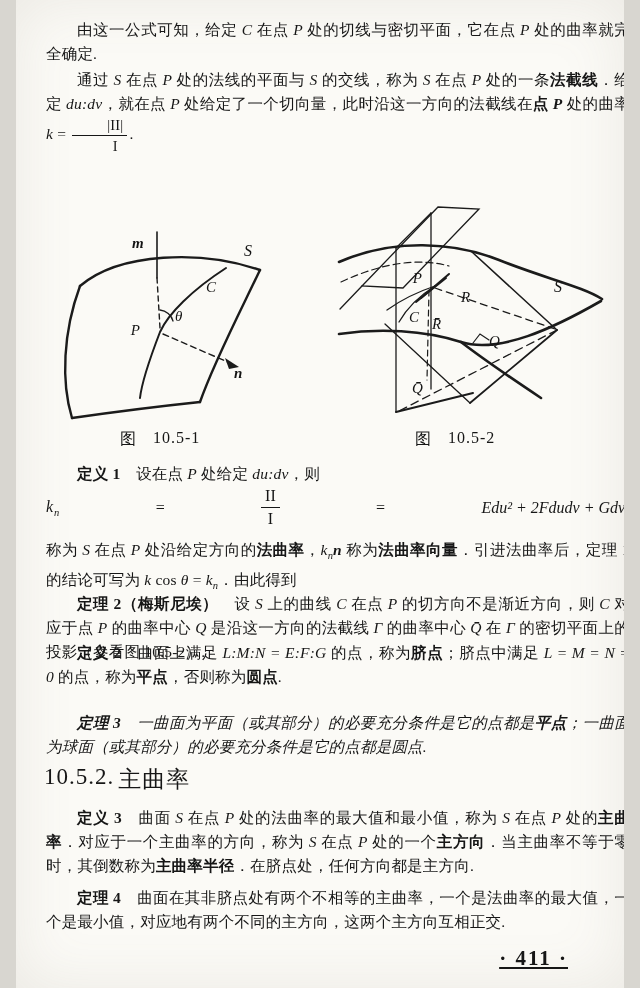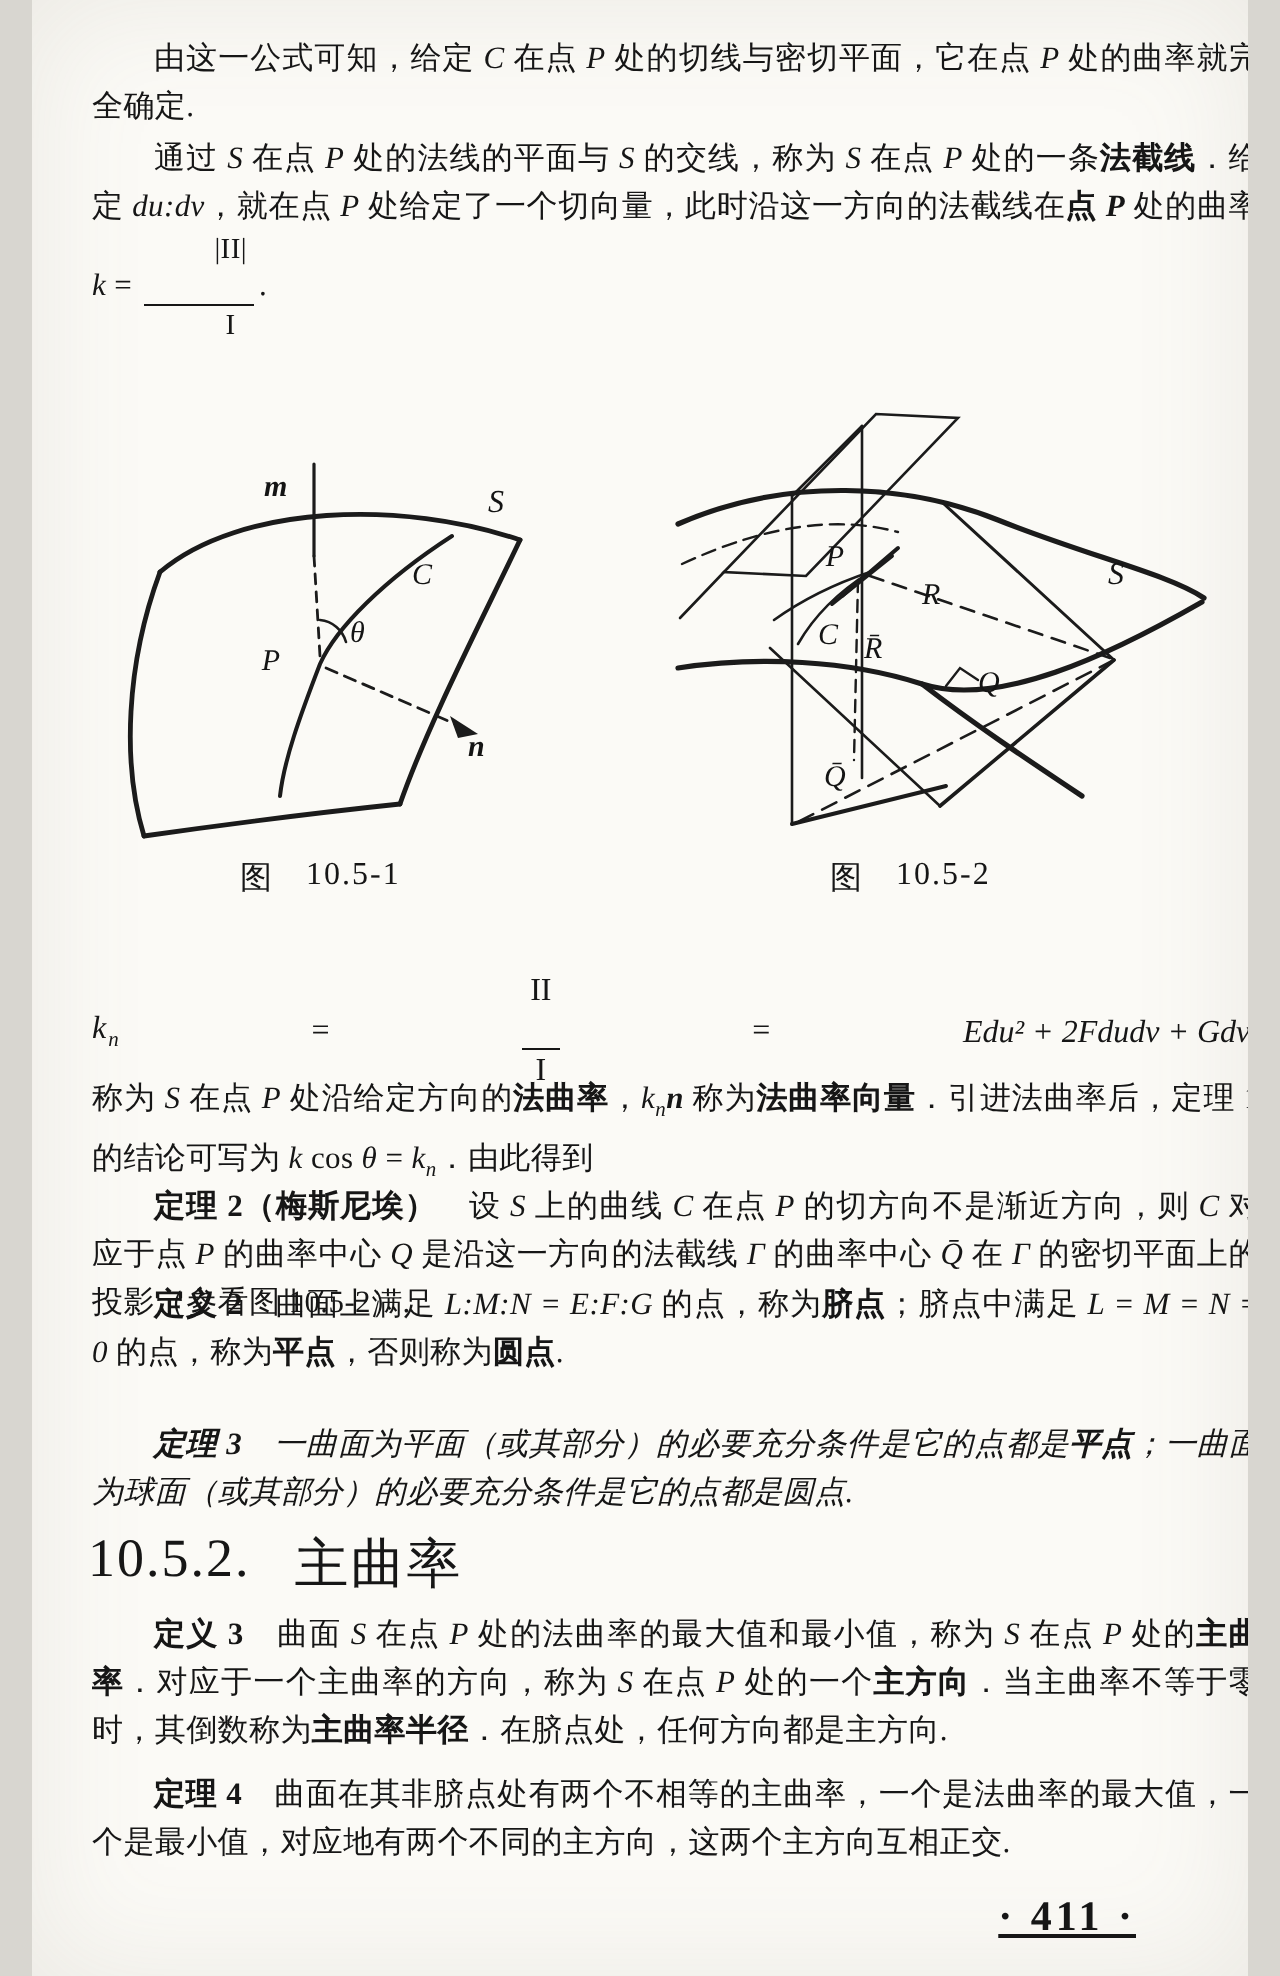--- a/index.html
+++ b/index.html
@@ -19,21 +19,21 @@
     font-size:15.5px;line-height:24px;
     text-align:justify;letter-spacing:0.2px;
     margin:0;
   }
   .indent{text-indent:31px;}
   .seg-b{font-weight:700;}
   .seg-m{font-style:italic;font-family:"Liberation Serif","DejaVu Serif",serif;}
   .seg-sub{font-size:10.5px;vertical-align:-4px;}
   
   .frac{display:inline-block;vertical-align:middle;text-align:center;line-height:1.25;}
-  .frac .num{display:block;border-bottom:1.4px solid #161616;padding:0 4px 18px;}
+  .frac .num{display:block;border-bottom:1.4px solid #161616;padding:0 4px 1px;}
   .frac .den{display:block;padding-top:1px;}
   .inline-frac{font-size:14.5px;margin:0 2px;}
   .formula{
     position:absolute;left:30px;top:486px;width:584px;
     display:flex;justify-content:space-between;align-items:center;gap:9px;
     font-size:16px;
   }
   .formula .mi{font-style:italic;}
   .formula sub{font-size:10.5px;font-style:italic;vertical-align:-4px;margin-left:1px;}
   .formula .op{margin:0 2px;}
@@ -44,22 +44,22 @@
   .fig2{left:320px;top:182px;}
   .fig-caption{
     position:absolute;top:429px;
     font-size:16px;letter-spacing:1px;
     display:flex;gap:16px;font-family:"Liberation Serif","DejaVu Serif",serif;
   }
   .cap1{left:104px;}
   .cap2{left:399px;}
   .section-heading{
     position:absolute;left:28px;top:764px;
-    font-size:27px;letter-spacing:1px;font-weight:400;
-    display:flex;gap:22px;
+    font-size:23px;letter-spacing:1px;font-weight:400;
+    display:flex;gap:4px;
   }
   .page-number{
     position:absolute;top:946px;right:56px;
     font-size:21px;font-weight:700;letter-spacing:2px;text-decoration:underline;
   }
   svg text{fill:#141414;font-family:"Liberation Serif","DejaVu Serif",serif;font-style:italic;font-size:15px;}
   svg text.blb{font-weight:700;}
   svg text.big{font-size:16px;}
   svg .ln{stroke:#1b1b1b;fill:none;stroke-linecap:round;}
 </style>
@@ -144,20 +144,21 @@
 
   <div class="fig-caption cap1">
     <span>图</span>
     <span>10.5-1</span>
   </div>
   <div class="fig-caption cap2">
     <span>图</span>
     <span>10.5-2</span>
   </div>
 
+  <p class="blk indent" style="top:462px;"><span><span class="seg-b">定义 1</span><span>　设在点 </span><span class="seg-m">P</span><span> 处给定 </span><span class="seg-m">du:dv</span><span>，则</span></span></p>
 
   <div class="formula">
     <span><span class="mi">k</span><sub>n</sub></span>
     <span class="op">=</span>
     <span class="frac">
         <span class="num">II</span>
         <span class="den">I</span>
       </span>
     <span class="op">=</span>
     <span class="frac mi">

